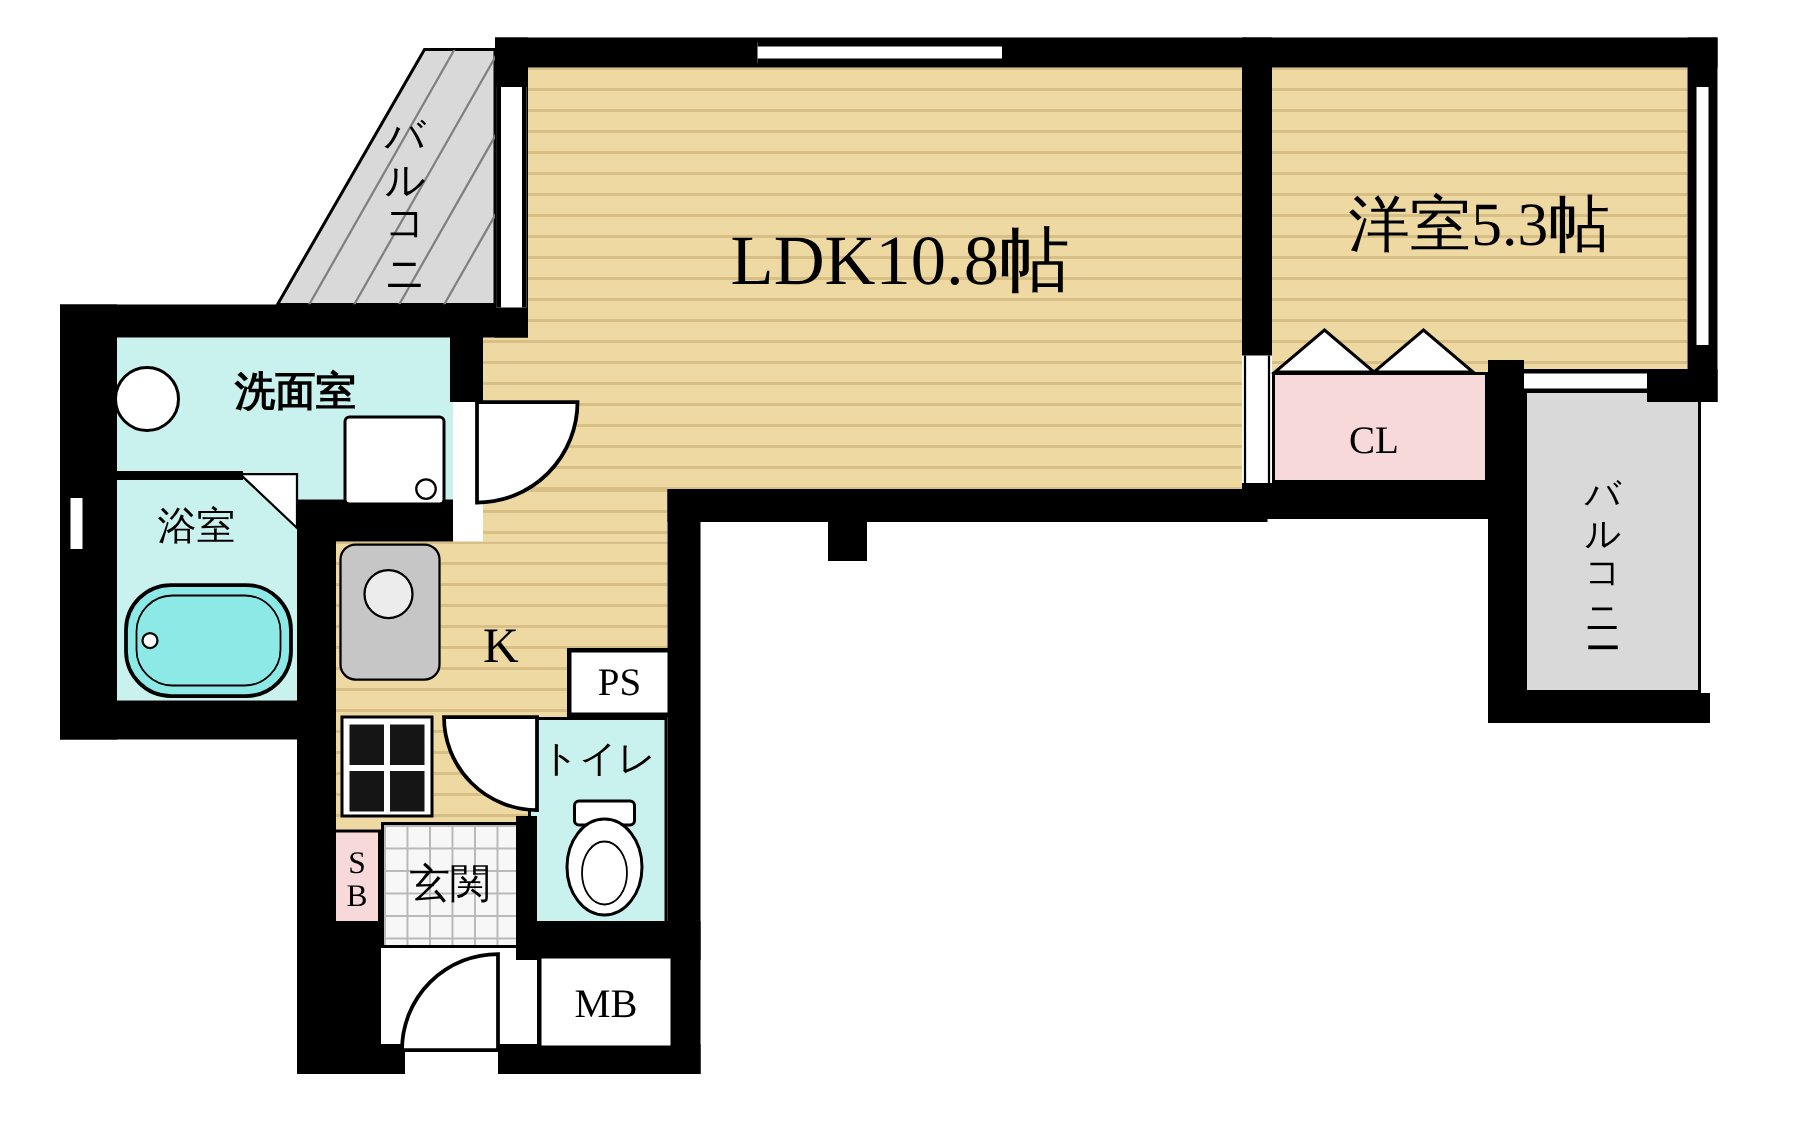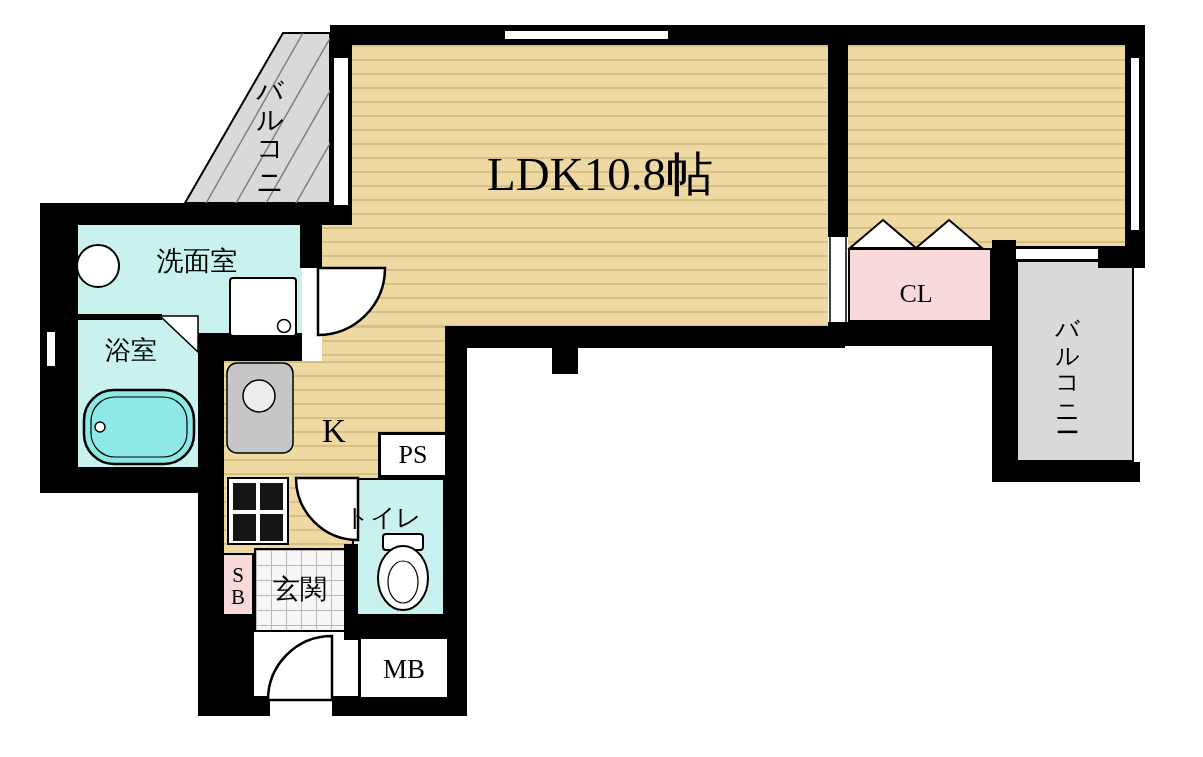--- a/index.html
+++ b/index.html
@@ -120,27 +120,28 @@
     <rect x="233" y="514" width="23" height="27" fill="#151515"></rect>
     <rect x="260" y="514" width="23" height="27" fill="#151515"></rect>
 
     <rect x="383" y="534" width="40" height="16" rx="3" fill="#fff" stroke="#000" stroke-width="2"></rect>
     <ellipse cx="403" cy="578" rx="25" ry="32" fill="#fff" stroke="#000" stroke-width="2"></ellipse>
     <ellipse cx="403" cy="582" rx="15" ry="21" fill="none" stroke="#000" stroke-width="1.2"></ellipse>
   </svg>
 
   <div class="label vtext" style="left:244px;top:50px;width:52px;height:152px;font-size:27px;">バルコニー</div>
   <div class="label" style="left:400px;top:140px;width:400px;height:70px;font-size:47px;">LDK10.8帖</div>
+  <div class="label" style="left:846px;top:118px;width:280px;height:64px;font-size:41px;">洋室5.3帖</div>
   <div class="label" style="left:884px;top:272px;width:64px;height:44px;font-size:26px;">CL</div>
   <div class="label vtext" style="left:1044px;top:284px;width:46px;height:156px;font-size:24px;">バルコニー</div>
-  <div class="label" style="left:122px;top:242px;width:150px;height:38px;font-size:27px;">洗面室</div>
+  <div class="label" style="left:122px;top:242px;width:150px;height:38px;font-size:27px;font-weight:bold;">洗面室</div>
   <div class="label" style="left:92px;top:333px;width:78px;height:36px;font-size:26px;text-align:center;">浴室</div>
   <div class="label" style="left:308px;top:408px;width:52px;height:46px;font-size:33px;">K</div>
   <div class="label" style="left:380px;top:434px;width:66px;height:42px;font-size:26px;font-family:Liberation Serif, serif;">PS</div>
-  <div class="label" style="left:338px;top:490px;width:90px;height:34px;font-size:25px;margin-top:11px;">トイレ</div>
+  <div class="label" style="left:354px;top:490px;width:90px;height:34px;font-size:25px;">トイレ</div>
   <div class="label stack" style="left:222px;top:556px;width:32px;height:60px;font-size:21px;">
     <span>S</span>
     <span>B</span>
   </div>
   <div class="label" style="left:258px;top:570px;width:84px;height:38px;font-size:27px;">玄関</div>
   <div class="label" style="left:362px;top:650px;width:84px;height:38px;font-size:27px;">MB</div>
 
 </div>
 
 </body></html>

